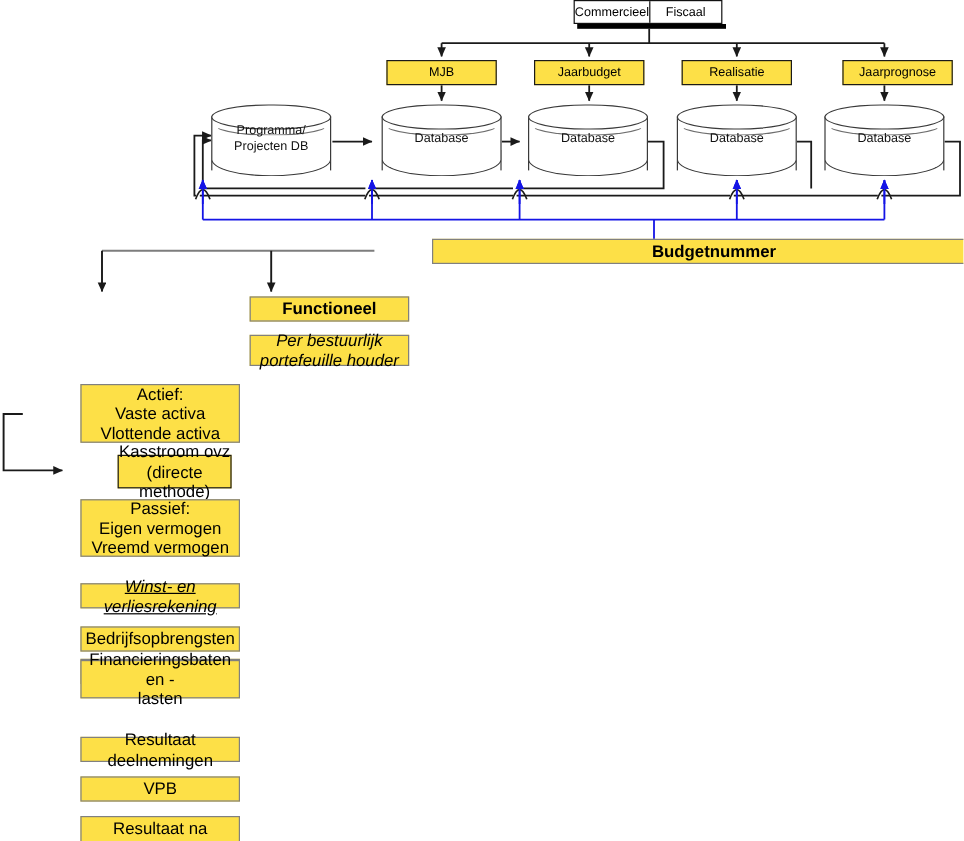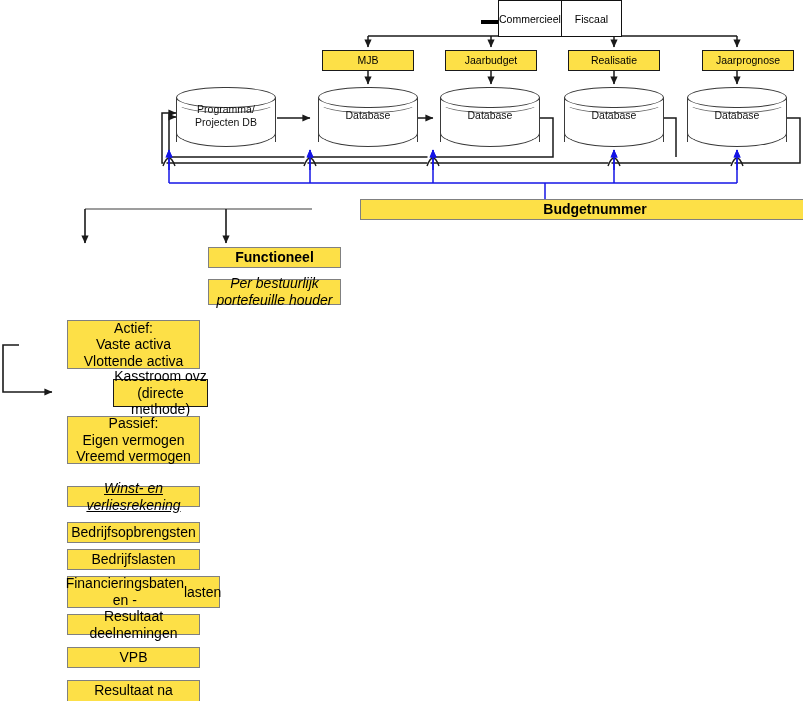--- a/index.html
+++ b/index.html
@@ -38,26 +38,25 @@
   .f10{font-size:14px;margin-left:48px;}
   .f105{font-size:10.5px;}
   .bold{font-weight:bold;}
   .ital{font-style:italic;}
   .und{text-decoration:underline;}
 
   
   #toptable{
     position:absolute;
     left:478px;top:0px;
-    width:124px;height:37px;
+    width:124px;height:20px;
     border:1.5px solid #111;
     box-sizing:border-box;
     display:flex;
     background:#fff;
-    margin-left:20px;
   }
   #toptable .cell{
     flex:1;
     display:flex;align-items:center;justify-content:center;
     font-size:10.5px;
     color:#000;
   }
   #toptable .cell + .cell{border-left:1.5px solid #111;}
   #topshadow{
     position:absolute;
@@ -303,42 +302,42 @@
     <span>Per bestuurlijk</span>
     <span>portefeuille houder</span>
   </div>
 
   <div class="box b-gray f10" style="left:19px;top:320px;width:133px;height:49px;flex-direction:column;">
     <span>Actief:</span>
     <span>Vaste activa</span>
     <span>Vlottende activa</span>
   </div>
 
-  <div class="box b-dark f10" style="left:65px;top:379px;width:95px;height:28px;flex-direction:column;">
+  <div class="box b-dark f10" style="left:50px;top:379px;width:95px;height:28px;flex-direction:column;">
     <span>Kasstroom ovz</span>
     <span>(directe methode)</span>
   </div>
 
   <div class="box b-gray f10" style="left:19px;top:416px;width:133px;height:48px;flex-direction:column;">
     <span>Passief:</span>
     <span>Eigen vermogen</span>
     <span>Vreemd vermogen</span>
   </div>
 
   <div class="box b-gray f10" style="left:19px;top:486px;width:133px;height:21px;">
     <span class="ital und">Winst- en verliesrekening</span>
   </div>
 
   <div class="box b-gray f10" style="left:19px;top:522px;width:133px;height:21px;">
     <span>Bedrijfsopbrengsten</span>
   </div>
   <div class="box b-gray f10" style="left:19px;top:549px;width:133px;height:21px;">
     <span>Bedrijfslasten</span>
   </div>
-  <div class="box b-gray f10" style="left:19px;top:576px;width:153px;height:32px;flex-direction:row;">
+  <div class="box b-gray f10" style="left:19px;top:550px;width:133px;height:32px;flex-direction:column;">
     <span>Financieringsbaten en -</span>
     <span>lasten</span>
   </div>
   <div class="box b-gray f10" style="left:19px;top:614px;width:133px;height:21px;">
     <span>Resultaat deelnemingen</span>
   </div>
   <div class="box b-gray f10" style="left:19px;top:647px;width:133px;height:21px;">
     <span>VPB</span>
   </div>
   <div class="box b-gray f10" style="left:19px;top:680px;width:133px;height:37px;">

